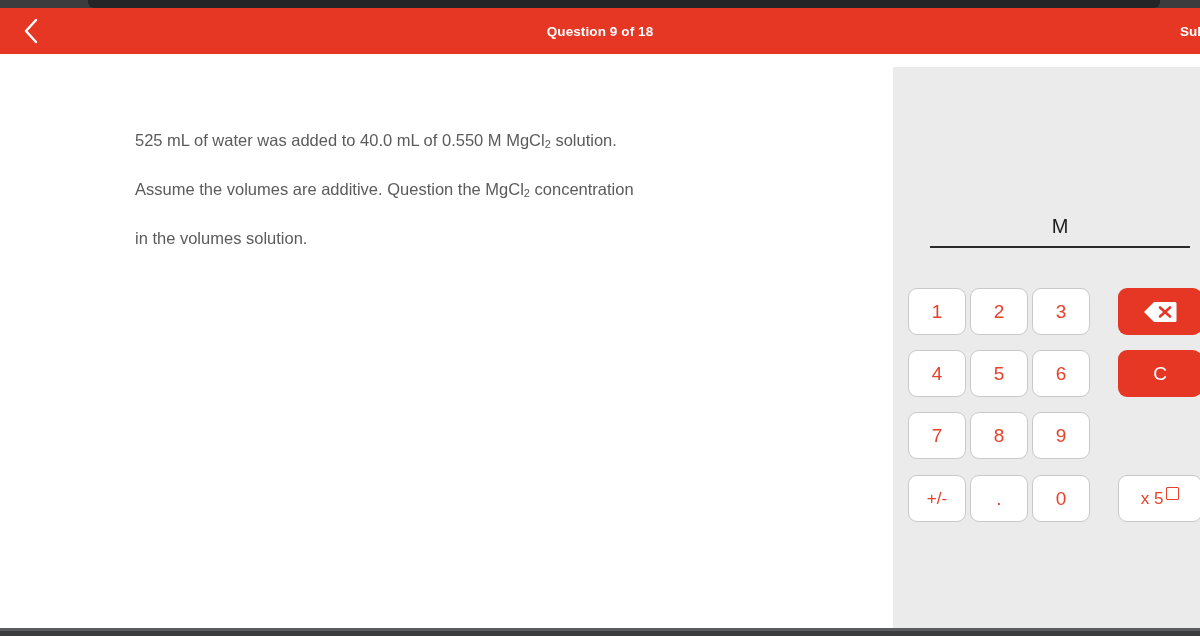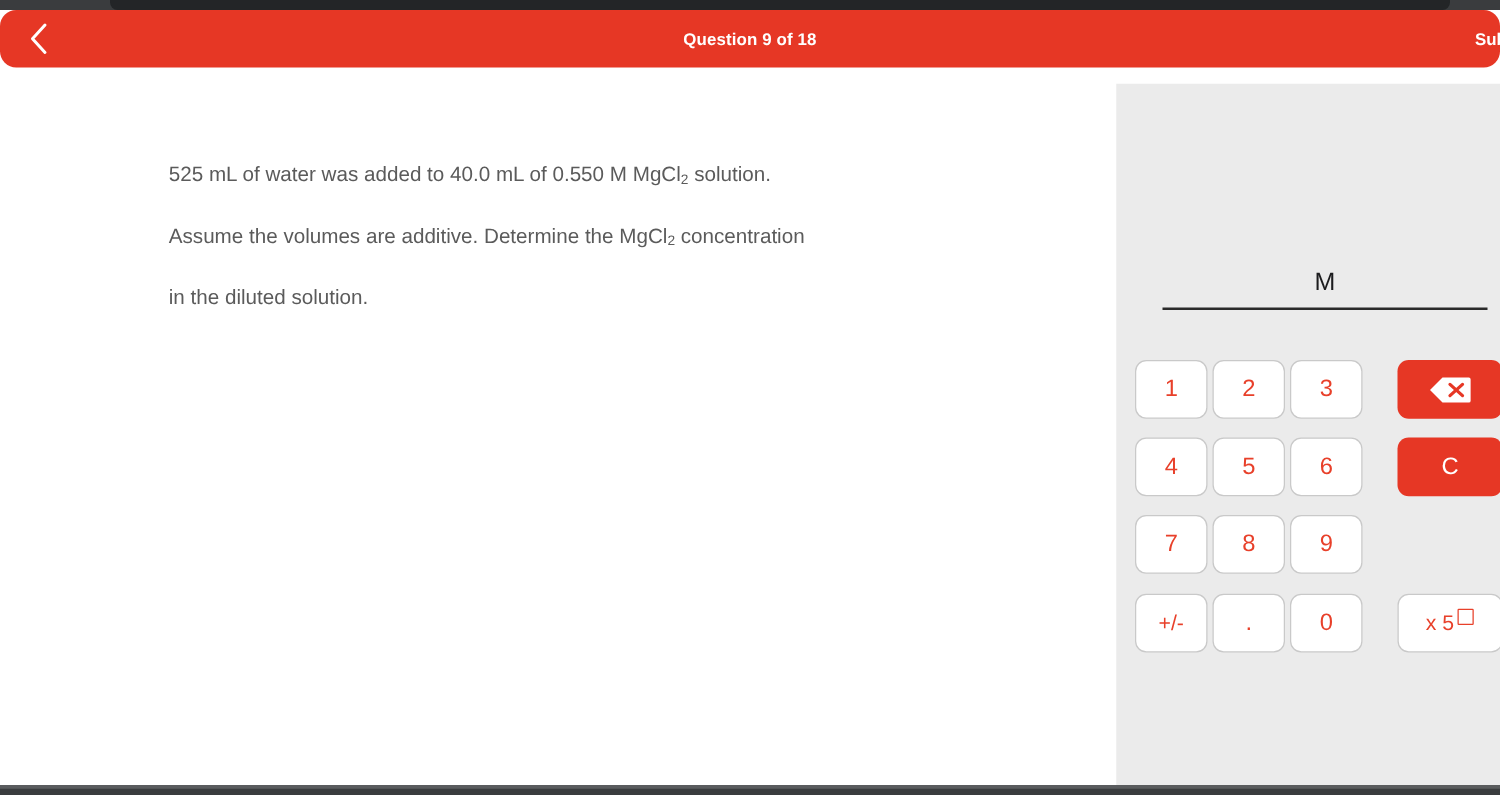--- a/index.html
+++ b/index.html
@@ -36,21 +36,20 @@
 
   
   #header {
     position: absolute;
     top: 8px; left: 0;
     width: 1200px;
     height: 46px;
     background: #e63725;
     display: flex;
     align-items: center;
-    border-radius: 13px;
   }
   #back-button {
     position: absolute;
     left: 8px;
     top: 0;
     height: 46px;
     width: 46px;
     display: flex;
     align-items: center;
     justify-content: center;
@@ -235,22 +234,22 @@
   <div id="header-title">Question 9 of 18</div>
 
   <div id="submit-button">Submit</div>
 </div>
 
 <div id="body-area">
 
   <div id="question-pane">
     <div id="question-text">
       <span>525 mL of water was added to 40.0 mL of 0.550 M MgCl</span><sub>2</sub><span> solution.</span><br>
-      <span>Assume the volumes are additive. Determine the MgCl</span><sub>2</sub><span> concentration</span><br>
-      <span>in the diluted solution.</span>
+      <span>Assume the volumes are additive. Question the MgCl</span><sub>2</sub><span> concentration</span><br>
+      <span>in the volumes solution.</span>
     </div>
   </div>
 
   <div id="keypad-pane">
 
     <div id="answer-field">
       <div id="answer-value-row">
         <span id="answer-value"></span>
         <span id="answer-unit">M</span>
       </div>

